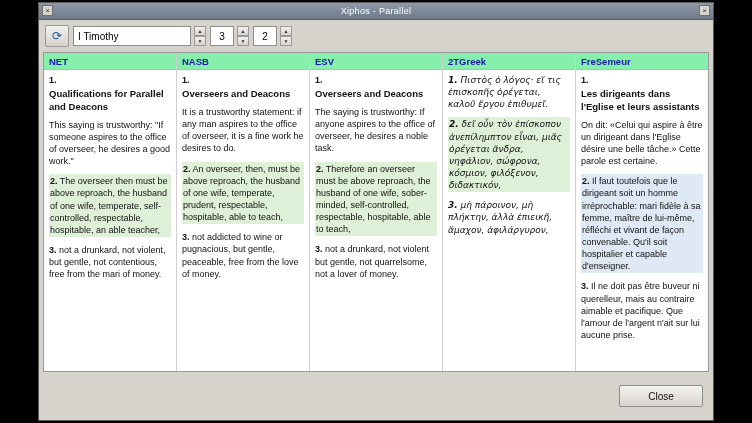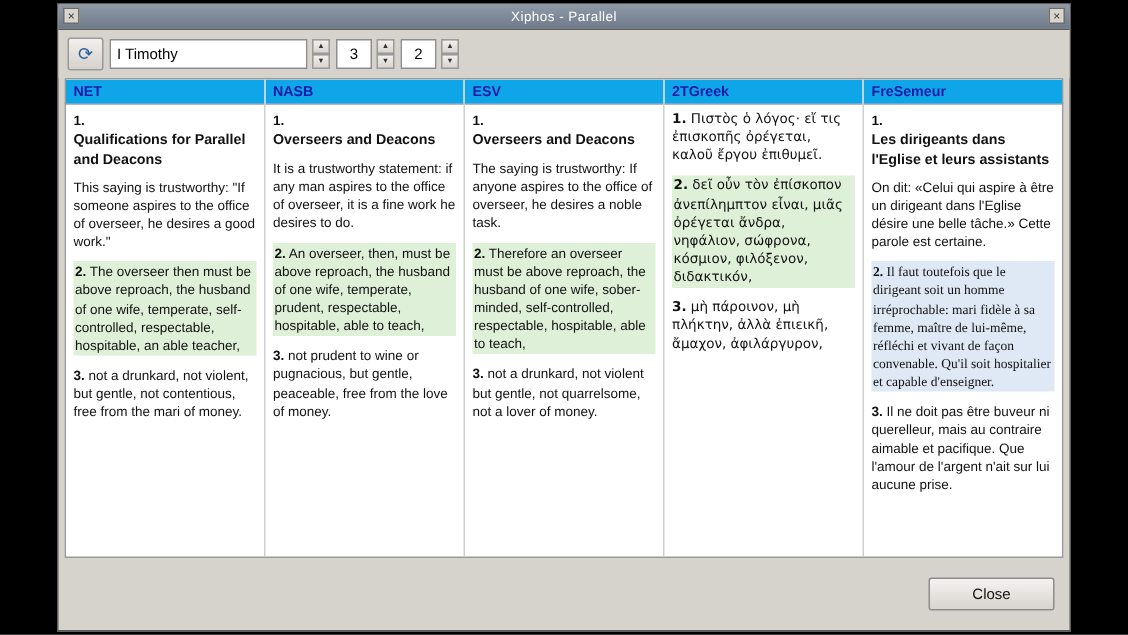--- a/index.html
+++ b/index.html
@@ -69,21 +69,21 @@
     border: 1px solid #9a9a9a;
     background: linear-gradient(to bottom, #f2f0ee, #d5d1cb);
     border-radius: 2px;
     display: flex;
     align-items: center;
     justify-content: center;
     color: #2a5d9e;
     font-size: 12px;
   }
   .book-field {
-    width: 132px;
+    width: 118px;
     height: 20px;
     border: 1px solid #8d8d8d;
     background: #fff;
     font-size: 10px;
     color: #000;
     padding: 0 4px;
     box-sizing: border-box;
     display: flex;
     align-items: center;
   }
@@ -141,21 +141,21 @@
   .pane {
     flex: 1;
     border-right: 1px solid #cfcfcf;
     box-sizing: border-box;
     display: flex;
     flex-direction: column;
     overflow: hidden;
   }
   .pane:last-child { border-right: none; }
   .pane-head {
-    background: #0ea5e9;
+    background: #86efac;
     border-bottom: 1px solid #b8b8b8;
     font-size: 9.5px;
     font-weight: bold;
     color: #1a1aa8;
     padding: 3px 5px 2px 5px;
   }
   .pane-body {
     flex: 1;
     padding: 4px 5px 4px 5px;
     font-size: 9px;
@@ -165,22 +165,22 @@
   }
   .verse { margin-bottom: 7px; }
   .verse .vnum { font-weight: bold; }
   .v1-title {
     font-weight: bold;
     font-size: 9.5px;
     display: block;
     margin: 2px 0 5px 0;
   }
   .hl { background: #dff0d8; display: block; padding: 1px 1px; }
-  .hl-blue { background: #dfe9f5; display: block; padding: 1px 1px; font-family: Liberation Serif, serif; }
-  .greek { font-family: "DejaVu Sans", sans-serif; }
+  .hl-blue { background: #dfe9f5; display: block; padding: 1px 1px; }
+  .greek { font-family: "DejaVu Sans", sans-serif; font-style: italic; }
 
   .statusbar {
     height: 48px;
     display: flex;
     align-items: center;
     justify-content: flex-end;
     padding-right: 10px;
   }
   .close-btn {
     min-width: 62px;
@@ -254,21 +254,21 @@
           <span class="vnum">1.</span>
           <span class="v1-title">Overseers and Deacons</span>
           <span>It is a trustworthy statement: if any man aspires to the office of overseer, it is a fine work he desires to do.</span>
         </div>
         <div class="verse hl">
           <span class="vnum">2.</span>
           <span>An overseer, then, must be above reproach, the husband of one wife, temperate, prudent, respectable, hospitable, able to teach,</span>
         </div>
         <div class="verse">
           <span class="vnum">3.</span>
-          <span>not prudent to wine or pugnacious, but gentle, peaceable, free from the love of money.</span>
+          <span>not addicted to wine or pugnacious, but gentle, peaceable, free from the love of money.</span>
         </div>
       </div>
     </div>
 
     <div class="pane">
       <div class="pane-head">ESV</div>
       <div class="pane-body">
         <div class="verse">
           <span class="vnum">1.</span>
           <span class="v1-title">Overseers and Deacons</span>

